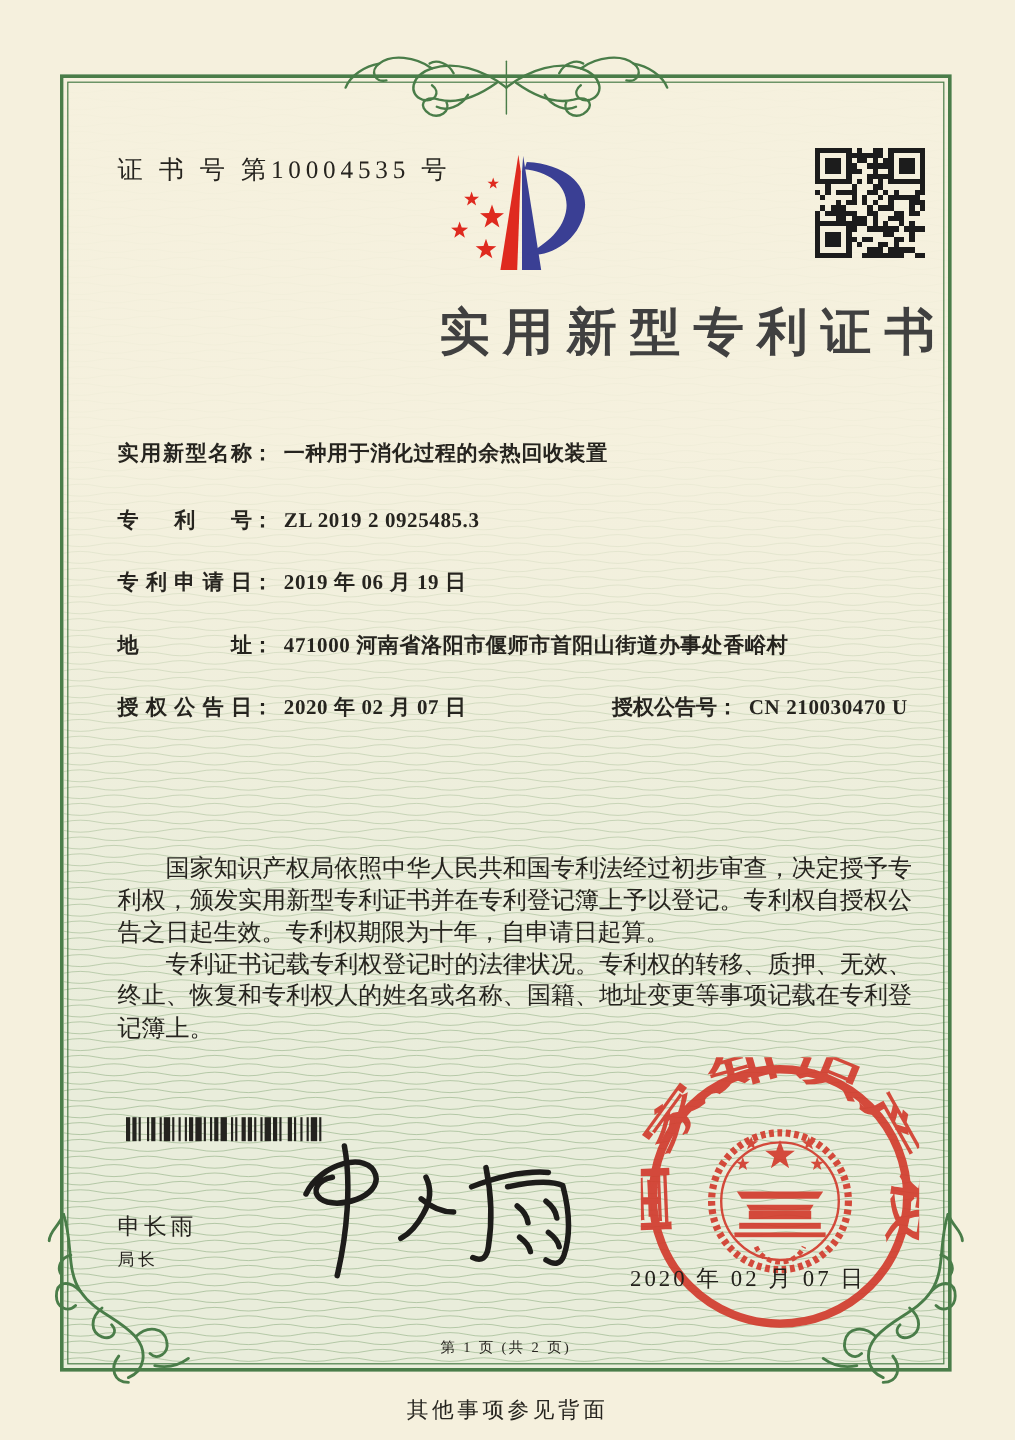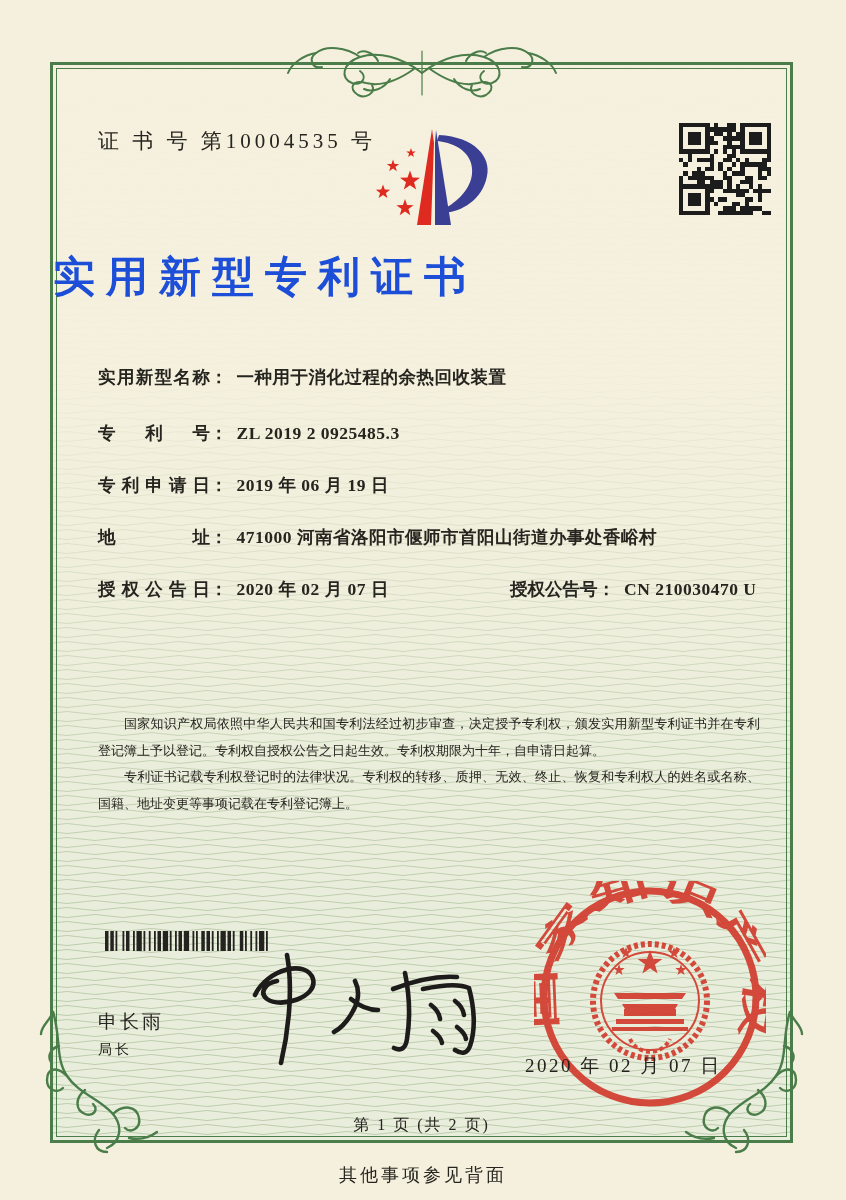--- a/index.html
+++ b/index.html
@@ -31,42 +31,42 @@
   
   .ornament{position:absolute;z-index:12;pointer-events:none;}
   #orn-top{left:50%;top:-26px;transform:translateX(-50%);}
   #orn-bl{left:-14px;bottom:-16px;}
   #orn-br{right:-14px;bottom:-16px;transform:scaleX(-1);}
   
   .cert-no{position:absolute;left:45px;top:62px;font-size:21px;letter-spacing:4px;}
   #logo{position:absolute;left:300px;top:48px;}
   #qr{position:absolute;left:626px;top:58px;}
   .title{
-    position:absolute;left:0;top:184px;width:100%;text-align:left;
-    font-size:42px;font-weight:700;letter-spacing:11px;color:#1d4ed8;
+    position:absolute;left:0;top:184px;width:100%;text-align:right;
+    font-size:42px;font-weight:700;letter-spacing:11px;color:#404040;
   }
   
   .fields{position:absolute;left:45px;top:300px;width:665px;}
   .row{position:relative;height:23px;margin-bottom:29px;font-size:17.5px;white-space:nowrap;font-weight:bold;}
   .row.first{margin-bottom:33px;}
   .lab{display:inline-block;width:112px;text-align:justify;text-align-last:justify;vertical-align:bottom;}
   .colon{display:inline-block;}
   .val{margin-left:9px;letter-spacing:.5px;}
   .pair2{position:absolute;left:412px;top:0;}
   
-  .paras{position:absolute;left:45px;top:646px;width:662px;font-size:13px;line-height:26.5px;text-align:justify;}
+  .paras{position:absolute;left:45px;top:646px;width:662px;font-size:20px;line-height:26.5px;text-align:justify;}
   .paras p{margin:0;text-indent:2em;}
   
   #barcode{position:absolute;left:50px;top:864px;}
   .director{position:absolute;left:45px;top:928px;font-size:14px;letter-spacing:3px;margin-top:48px;}
   .director-name{position:absolute;left:45px;top:944px;font-size:19px;letter-spacing:3px;text-align:center;}
   #signature{position:absolute;left:168px;top:882px;}
   #seal{position:absolute;left:481px;top:816px;opacity:.92;}
   .seal-date{position:absolute;left:472px;top:988px;font-size:19px;letter-spacing:2.5px;color:#23211c;}
-  .page-num{position:absolute;left:0;top:1050px;width:100%;text-align:center;font-size:16px;letter-spacing:2px;}
+  .page-num{position:absolute;left:0;top:1050px;width:100%;text-align:center;font-size:12px;letter-spacing:2px;}
   .back-note{position:absolute;left:0;top:1163px;width:100%;text-align:center;font-size:18px;letter-spacing:3px;}
 </style>
 </head>
 <body>
 
 <div class="frame">
   <svg id="waves" xmlns="http://www.w3.org/2000/svg" viewBox="0 0 737 1075">
       <path d="M0 4 q14 -3 28 0 q14 3 28 0 q14 -3 28 0 q14 3 28 0 q14 -3 28 0 q14 3 28 0 q14 -3 28 0 q14 3 28 0 q14 -3 28 0 q14 3 28 0 q14 -3 28 0 q14 3 28 0 q14 -3 28 0 q14 3 28 0 q14 -3 28 0 q14 3 28 0 q14 -3 28 0 q14 3 28 0 q14 -3 28 0 q14 3 28 0 q14 -3 28 0 q14 3 28 0 q14 -3 28 0 q14 3 28 0 q14 -3 28 0 q14 3 28 0 q14 -3 28 0 q14 3 28 0" fill="none" stroke="rgba(122,158,108,.5)" stroke-width="0.8"></path>
       <path d="M0 11 q14 3 28 0 q14 -3 28 0 q14 3 28 0 q14 -3 28 0 q14 3 28 0 q14 -3 28 0 q14 3 28 0 q14 -3 28 0 q14 3 28 0 q14 -3 28 0 q14 3 28 0 q14 -3 28 0 q14 3 28 0 q14 -3 28 0 q14 3 28 0 q14 -3 28 0 q14 3 28 0 q14 -3 28 0 q14 3 28 0 q14 -3 28 0 q14 3 28 0 q14 -3 28 0 q14 3 28 0 q14 -3 28 0 q14 3 28 0 q14 -3 28 0 q14 3 28 0 q14 -3 28 0" fill="none" stroke="rgba(122,158,108,.5)" stroke-width="0.8"></path>
       <path d="M0 18 q14 -3 28 0 q14 3 28 0 q14 -3 28 0 q14 3 28 0 q14 -3 28 0 q14 3 28 0 q14 -3 28 0 q14 3 28 0 q14 -3 28 0 q14 3 28 0 q14 -3 28 0 q14 3 28 0 q14 -3 28 0 q14 3 28 0 q14 -3 28 0 q14 3 28 0 q14 -3 28 0 q14 3 28 0 q14 -3 28 0 q14 3 28 0 q14 -3 28 0 q14 3 28 0 q14 -3 28 0 q14 3 28 0 q14 -3 28 0 q14 3 28 0 q14 -3 28 0 q14 3 28 0" fill="none" stroke="rgba(122,158,108,.5)" stroke-width="0.8"></path>

